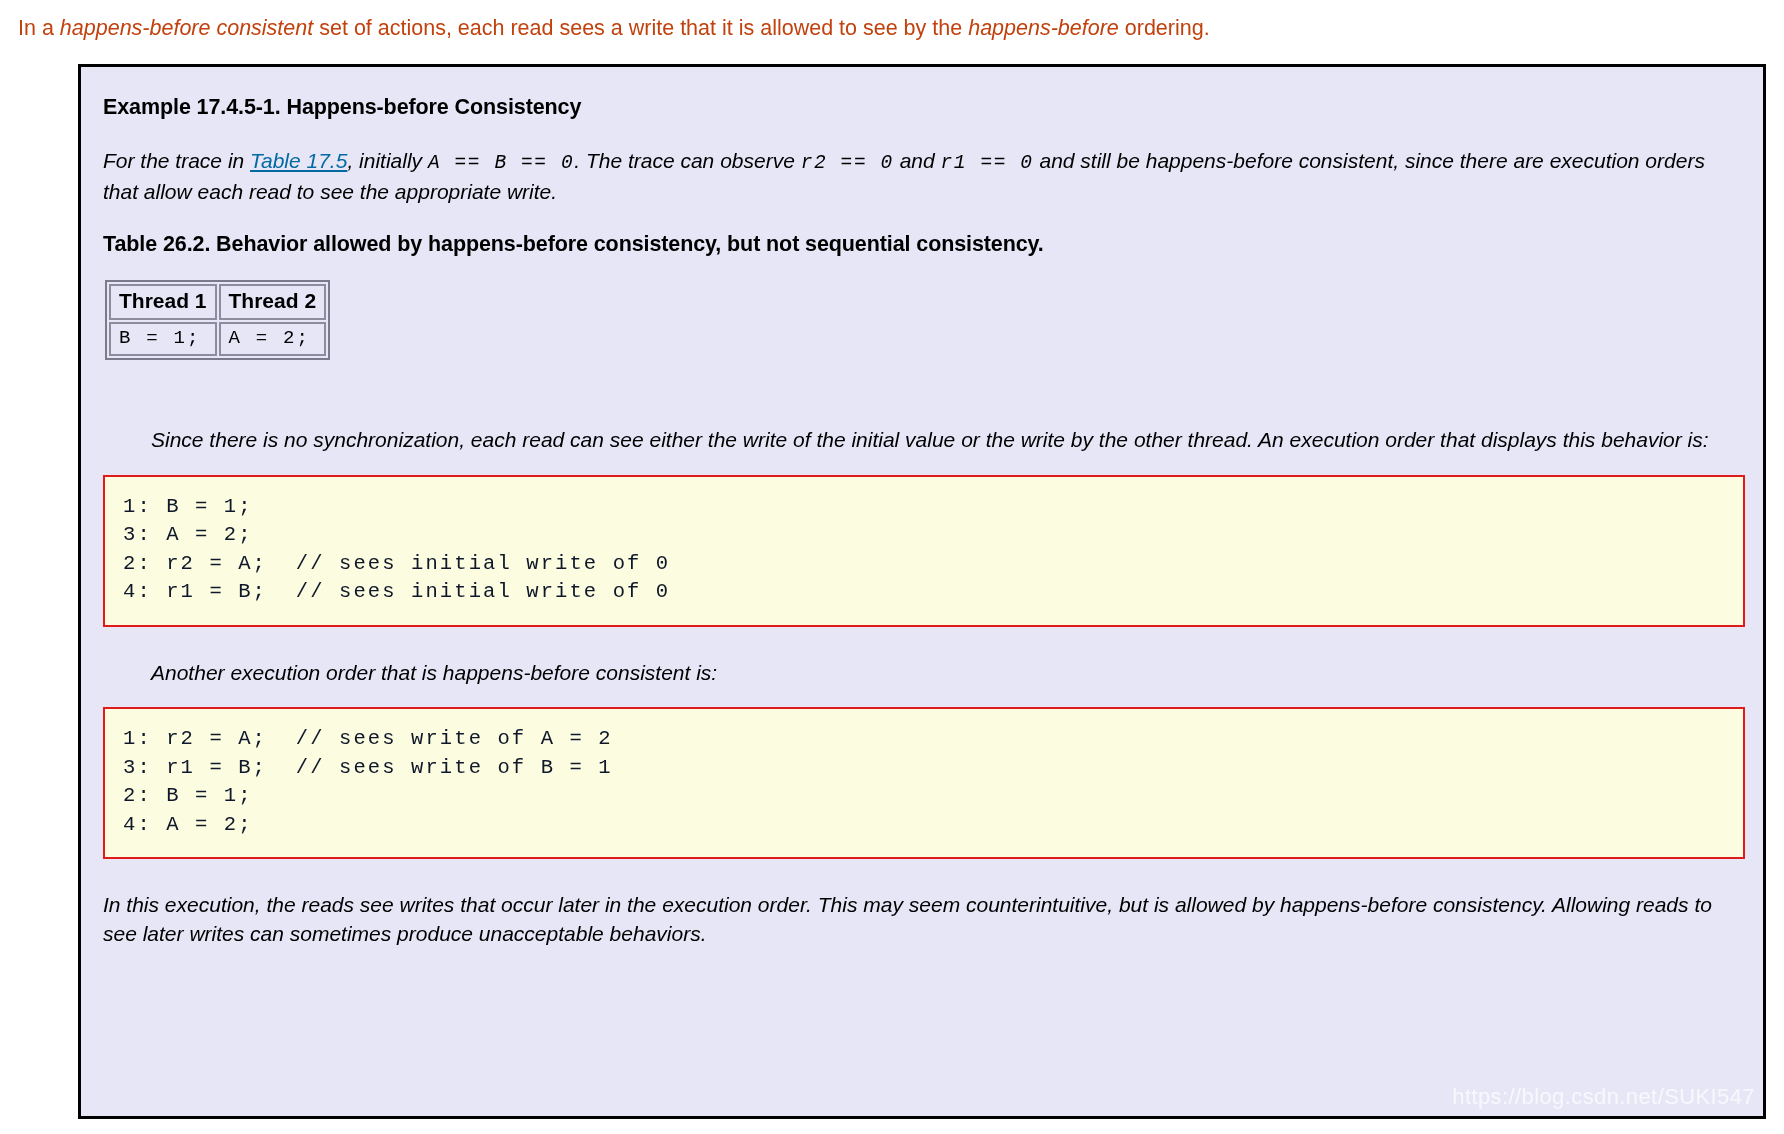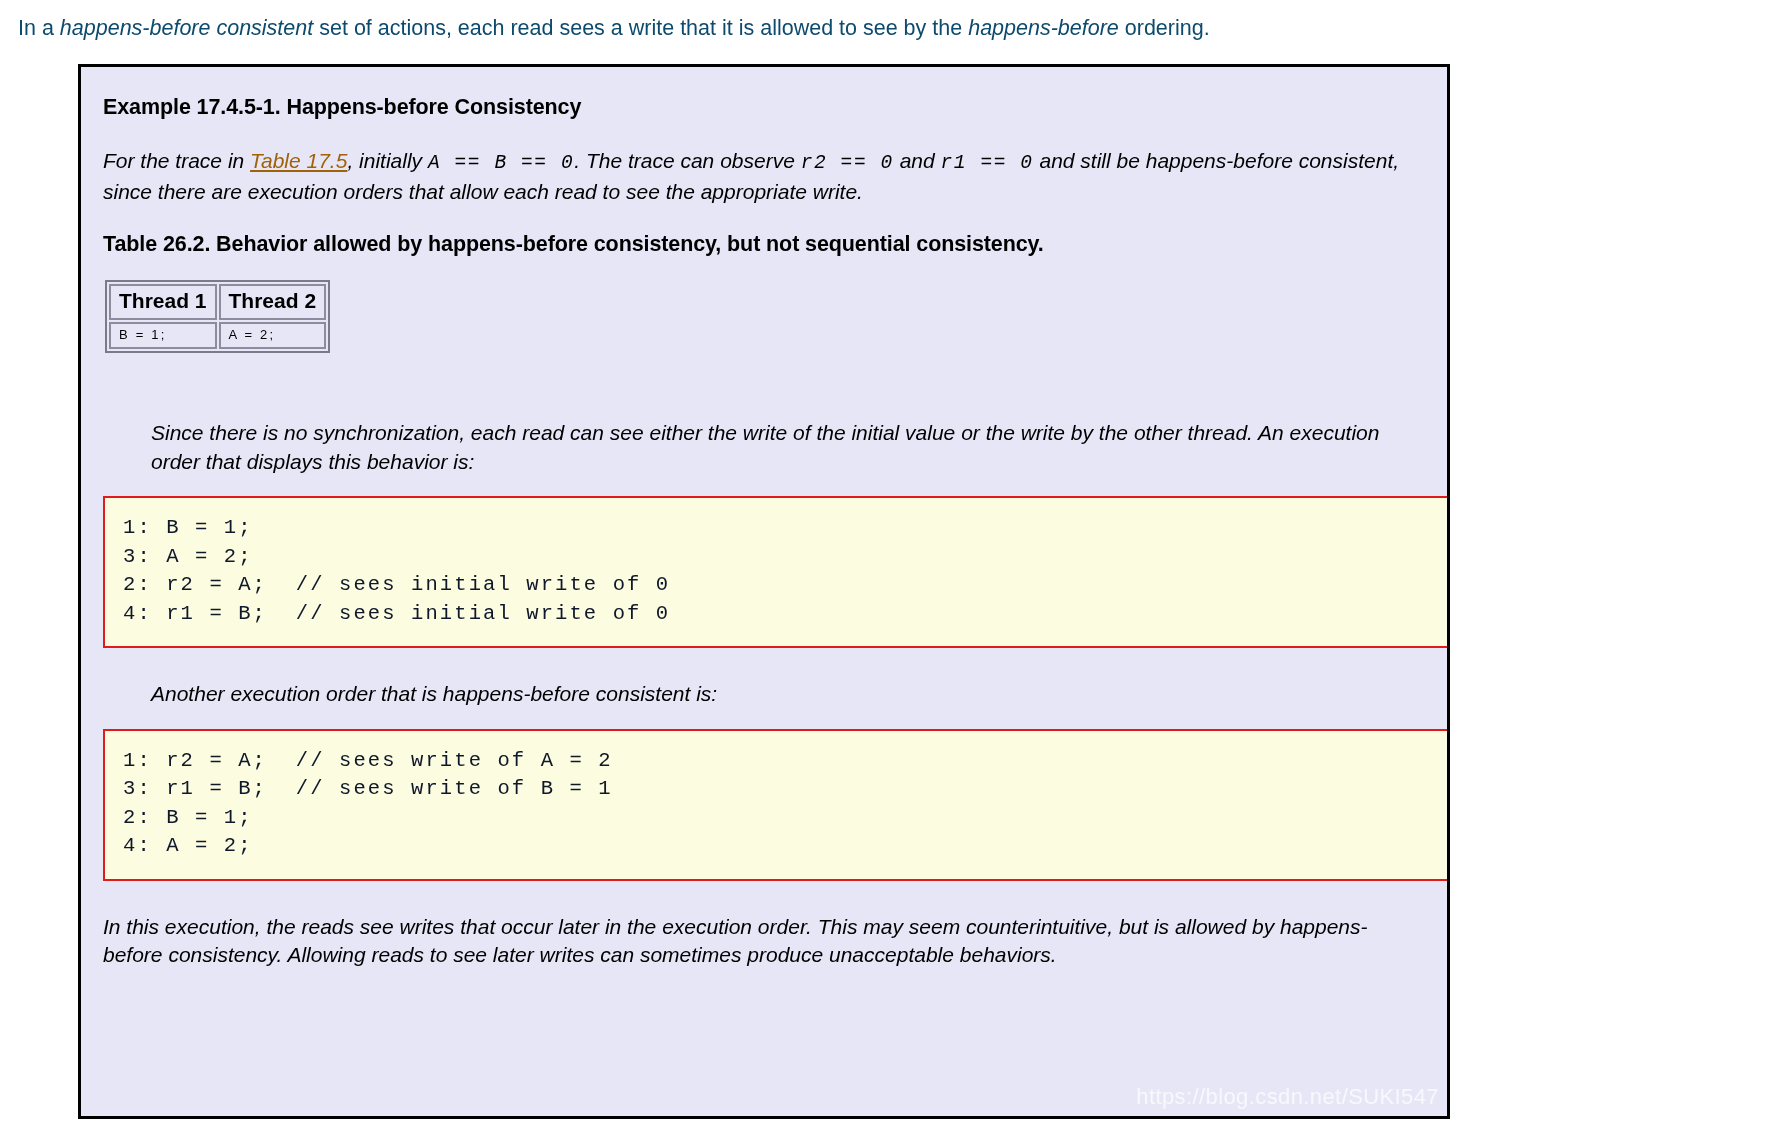--- a/index.html
+++ b/index.html
@@ -17,33 +17,33 @@
   }
 
   
   .intro {
     position: absolute;
     left: 18px;
     top: 13px;
     width: 1740px;
     font-size: 21.5px;
     line-height: 30px;
-    color: #0c4a6e;
+    color: #c2410c;
     white-space: nowrap;
   }
   .intro em {
     font-style: italic;
   }
 
   
   .example-box {
     position: absolute;
     left: 78px;
     top: 64px;
-    width: 1372px;
+    width: 1688px;
     height: 1055px;
     border: 3px solid #000000;
     background: #e6e6f7;
     box-sizing: border-box;
     overflow: hidden;
   }
   .box-inner {
     padding: 26px 24px 0 22px;
   }
 
@@ -64,21 +64,21 @@
   }
   p.para.tight { margin-bottom: 20px; margin-left: 48px; }
 
   .mono-i {
     font-family: Liberation Mono, monospace;
     font-style: italic;
     font-size: 19.5px;
     letter-spacing: 1.6px;
   }
   a.tablelink {
-    color: #a16207;
+    color: #0369a1;
     text-decoration: underline;
     font-style: italic;
   }
 
   .table-caption {
     font-size: 21.5px;
     font-weight: bold;
     line-height: 28px;
     margin: 0 0 22px 0;
     letter-spacing: -0.1px;
@@ -100,22 +100,22 @@
     text-align: left;
     vertical-align: middle;
   }
   table.thread-table th {
     font-size: 21px;
     font-weight: bold;
     font-family: "Liberation Sans", sans-serif;
     letter-spacing: 0px;
   }
   table.thread-table td {
-    font-family: Liberation Sans, sans-serif;
-    font-size: 13px;
+    font-family: Liberation Mono, monospace;
+    font-size: 19px;
     letter-spacing: 2.2px;
     white-space: pre;
   }
 
   .after-table-gap { height: 66px; }
 
   
   pre.codeblock {
     border: 2px solid #e01b1b;
     background: #fcfce0;

